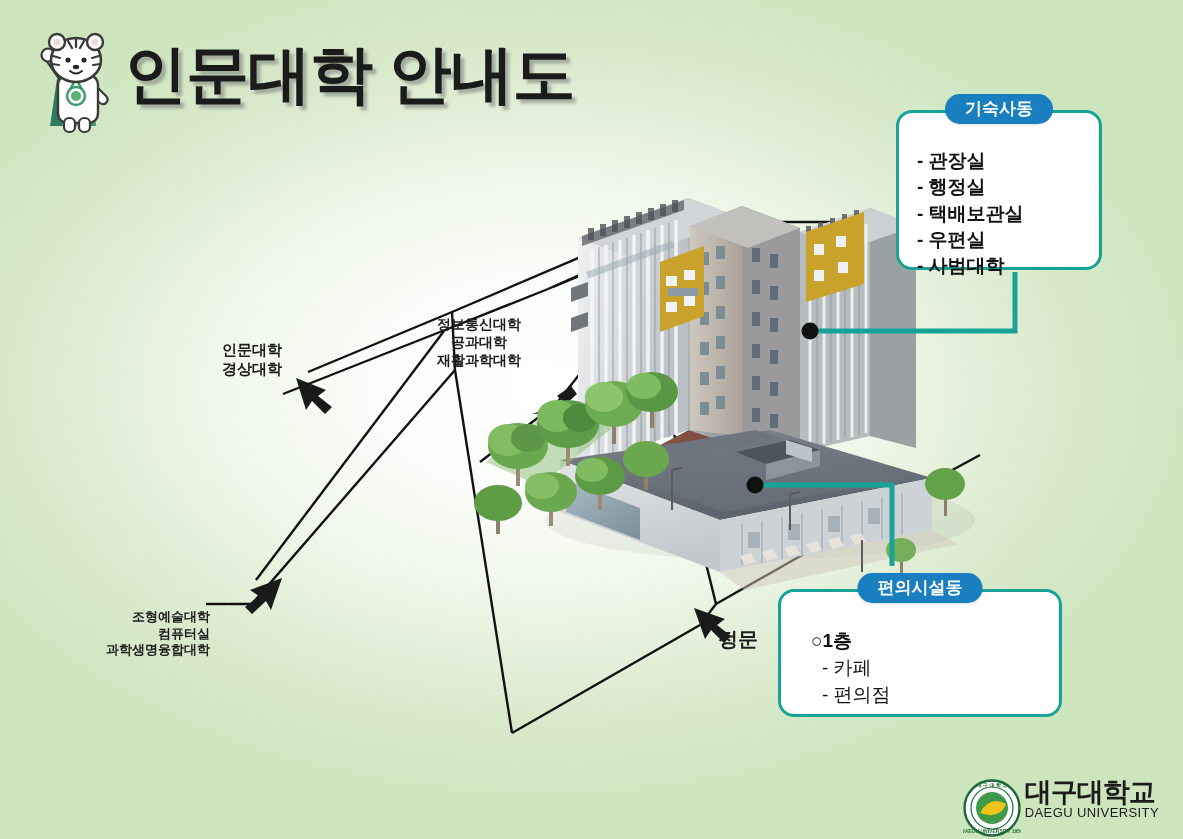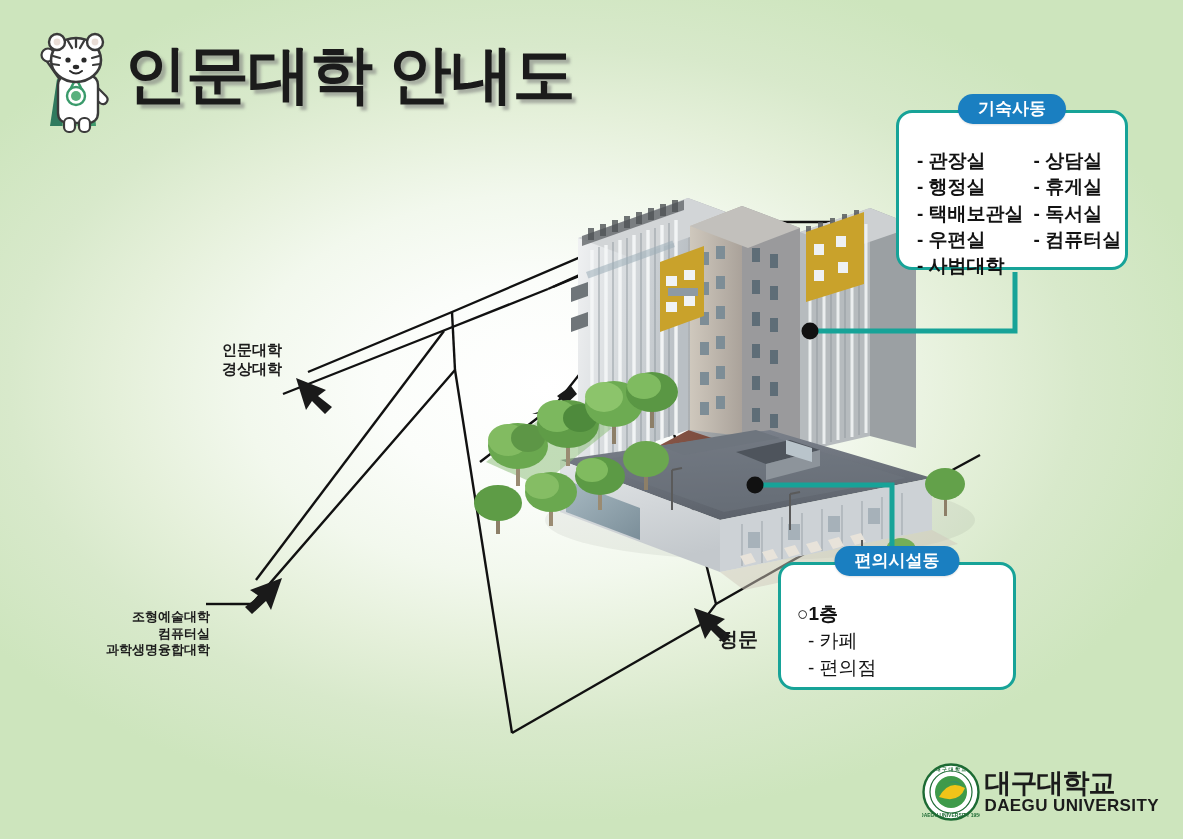--- a/index.html
+++ b/index.html
@@ -63,41 +63,41 @@
   .callout-body {
     padding:34px 18px 14px;
     display:flex; gap:18px;
   }
   .col { display:flex; flex-direction:column; gap:2px; }
   .col .row {
     font-size:19px; font-weight:bold; color:#131313;
     white-space:nowrap; line-height:1.28;
   }
 
-  #box-dorm { left:896px; top:110px; width:232px; height:160px; }
+  #box-dorm { left:896px; top:110px; width:206px; height:160px; }
   #box-dorm .callout-body { padding-top:36px; gap:10px; }
 
-  #box-conv { left:778px; top:562px; width:238px; height:128px; }
-  #box-conv .callout-body { padding:36px 14px 10px 16px; gap:24px; }
+  #box-conv { left:778px; top:589px; width:284px; height:128px; }
+  #box-conv .callout-body { padding:36px 14px 10px 16px; gap:24px;margin-left:14px; }
   #box-conv .floor {
     font-size:19px; font-weight:bold; color:#131313; white-space:nowrap;
   }
   #box-conv .sub {
     font-size:19px; font-weight:normal; color:#131313;
     white-space:nowrap; padding-left:11px; line-height:1.3;
   }
 
   
   #footer-logo {
-    position:absolute; right:24px; bottom:18px;
-    display:flex; align-items:center; gap:4px;
+    position:absolute; right:24px; bottom:2px;
+    display:flex; gap:4px;
   }
   .logo-text { display:flex; flex-direction:column; line-height:1; }
   .logo-ko { font-size:27px; font-weight:bold; color:#1b1b1b; letter-spacing:-1px; }
-  .logo-en { font-size:17px; font-weight:bold; color:#1b1b1b; letter-spacing:.4px; }
+  .logo-en { font-size:13px; font-weight:normal; color:#1b1b1b; letter-spacing:.4px; }
 </style>
 </head>
 <body>
 
 <div id="stage">
 
   <svg class="mascot" viewBox="0 0 104 120">
 
     <path d="M33 57 L26 104 L46 104 L52 62 Z" fill="#2f7a5e"></path>
     <path d="M54 60 L58 104 L72 104 L68 58 Z" fill="#3f9a6d"></path>
@@ -457,46 +457,45 @@
       <path d="M757 485 L892 485 L892 566"></path>
     </g>
     <circle cx="755" cy="485" r="8.5" fill="#111"></circle>
   </svg>
 
   <div class="dirlabel" id="lbl-humanities">
     <span>인문대학</span>
     <span>경상대학</span>
   </div>
 
+  <div class="dirlabel" id="lbl-ict">
+    <span>정보통신대학</span>
+    <span>공과대학</span>
+    <span>재활과학대학</span>
+  </div>
 
   <div class="dirlabel" id="lbl-arts">
     <span>조형예술대학</span>
     <span>컴퓨터실</span>
     <span>과학생명융합대학</span>
   </div>
 
   <div class="dirlabel" id="lbl-gate">
     <span>정문</span>
   </div>
 
   <div class="callout" id="box-dorm">
     <div class="callout-head">기숙사동</div>
     <div class="callout-body">
       <div class="col">
         <div class="row">- 관장실</div>
         <div class="row">- 행정실</div>
         <div class="row">- 택배보관실</div>
         <div class="row">- 우편실</div>
         <div class="row">- 사범대학</div>
-      </div>
-      <div class="col">
-        <div class="row">- 상담실</div>
-        <div class="row">- 휴게실</div>
-        <div class="row">- 독서실</div>
-        <div class="row">- 컴퓨터실</div>
       </div>
     </div>
   </div>
 
   <div class="callout" id="box-conv">
     <div class="callout-head">편의시설동</div>
     <div class="callout-body">
       <div class="col">
         <div class="floor">○1층</div>
         <div class="sub">- 카페</div>

